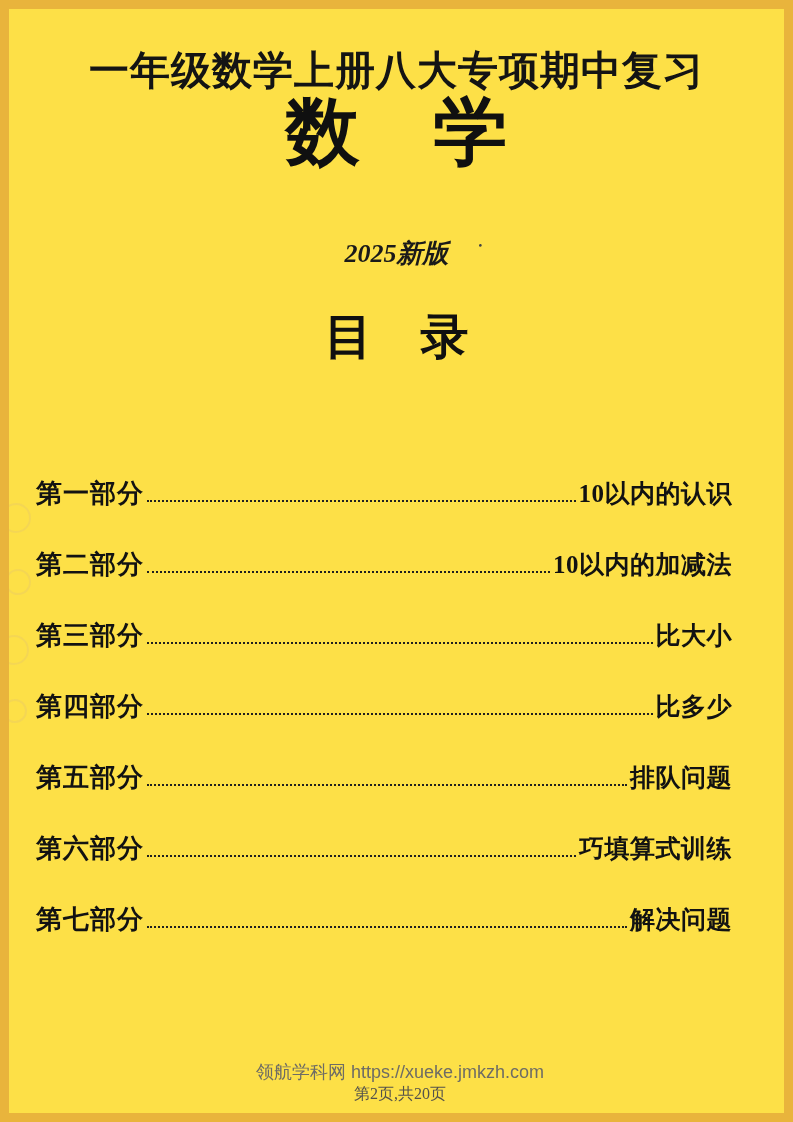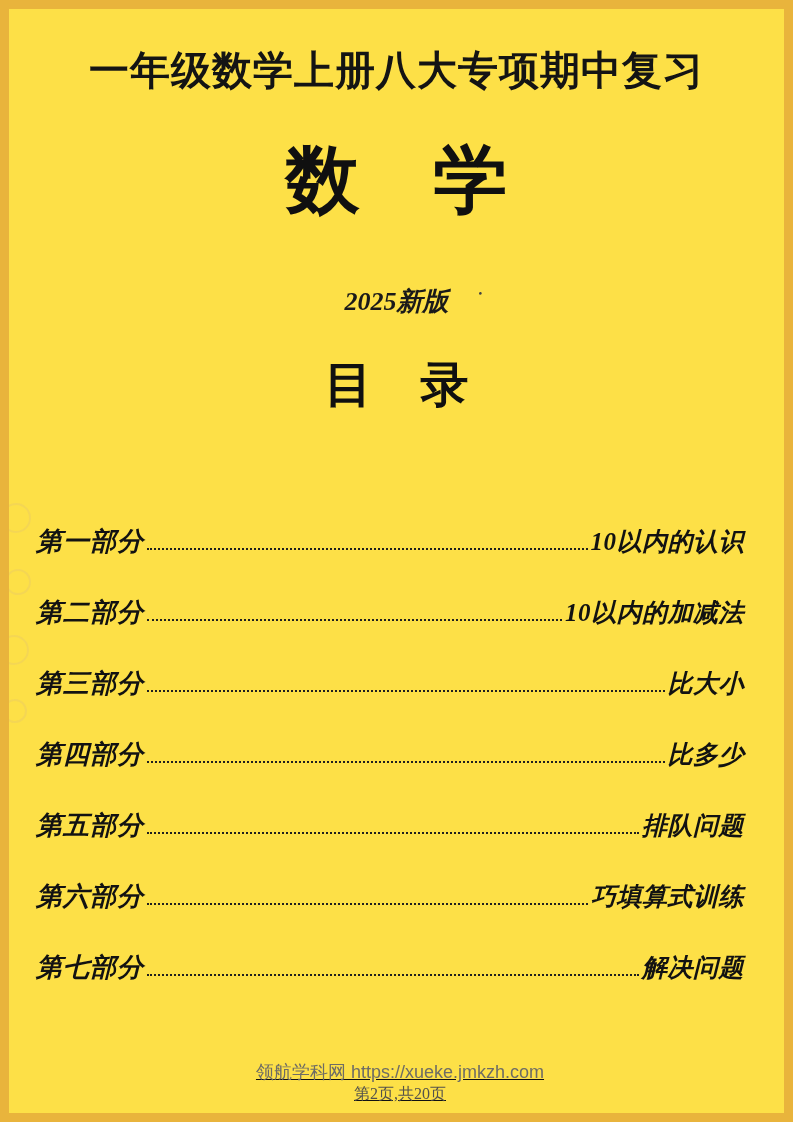--- a/index.html
+++ b/index.html
@@ -18,21 +18,20 @@
   .header-title {
     margin-top: 38px;
     text-align: center;
     font-size: 40px;
     line-height: 1.2;
     font-weight: bold;
     letter-spacing: 1px;
     color: #141414;
   }
   .main-title {
-    margin-top: 48px;
     text-align: center;
     font-size: 74px;
     line-height: 1;
     font-weight: bold;
     color: #101010;
   }
   .edition {
     position: relative;
     margin-top: 69px;
     text-align: center;
@@ -54,22 +53,21 @@
   .toc-title {
     margin-top: 44px;
     text-align: center;
     font-size: 48px;
     line-height: 1;
     font-weight: bold;
     color: #101010;
   }
   .toc {
     margin-top: 97px;
-    padding: 0 40px 0 27px;
-    font-style: italic;
+    padding: 0 52px 0 27px;
   }
   .toc-row {
     display: flex;
     align-items: center;
     height: 71px;
     font-weight: bold;
   }
   .toc-part {
     white-space: nowrap;
     font-size: 26px;
@@ -87,21 +85,20 @@
     font-size: 25px;
     letter-spacing: 0.5px;
     color: #121212;
   }
   .footer {
     position: absolute;
     left: 7px;
     right: 0;
     bottom: 10px;
     text-align: center;
-    text-decoration: underline;
   }
   .footer-site {
     font-family: "Liberation Sans", "DejaVu Sans", sans-serif;
     font-size: 18px;
     line-height: 1.25;
     color: #6e6c65;
   }
   .footer-page {
     margin-top: 0;
     font-size: 16px;

